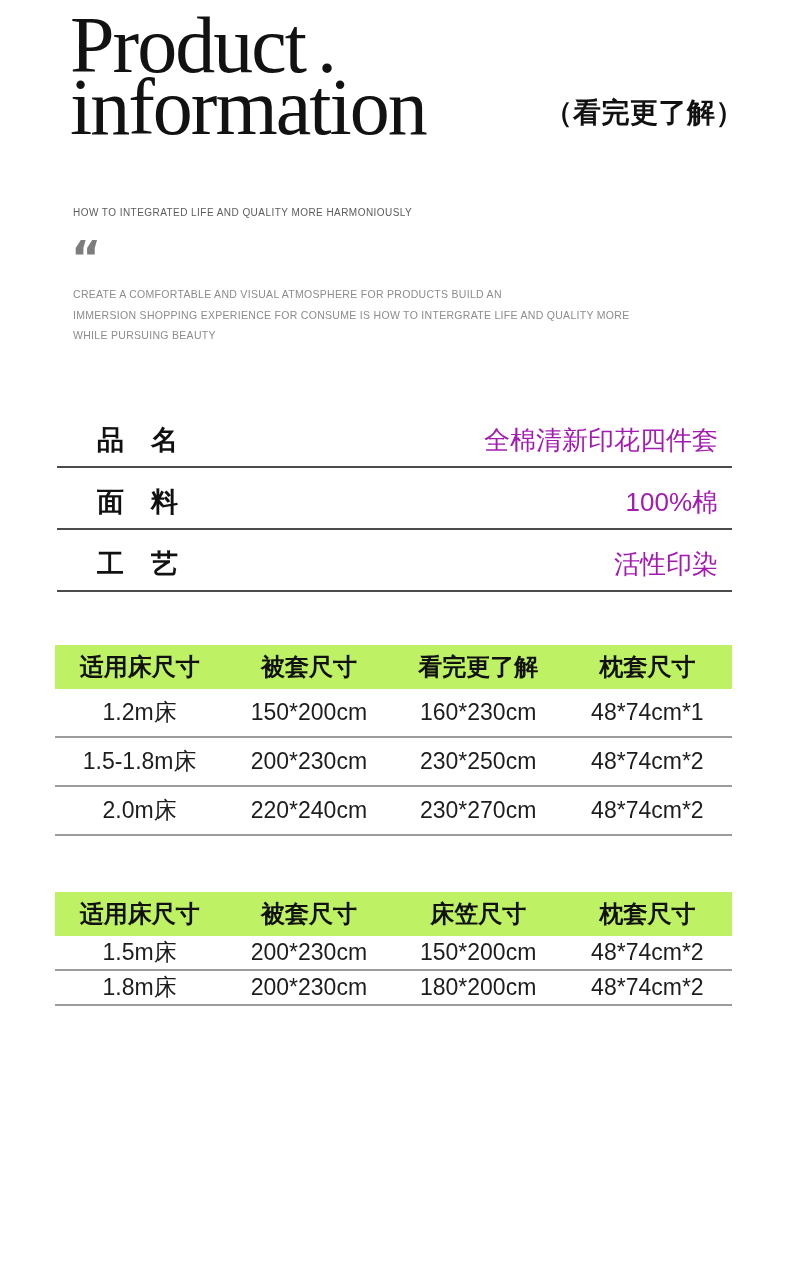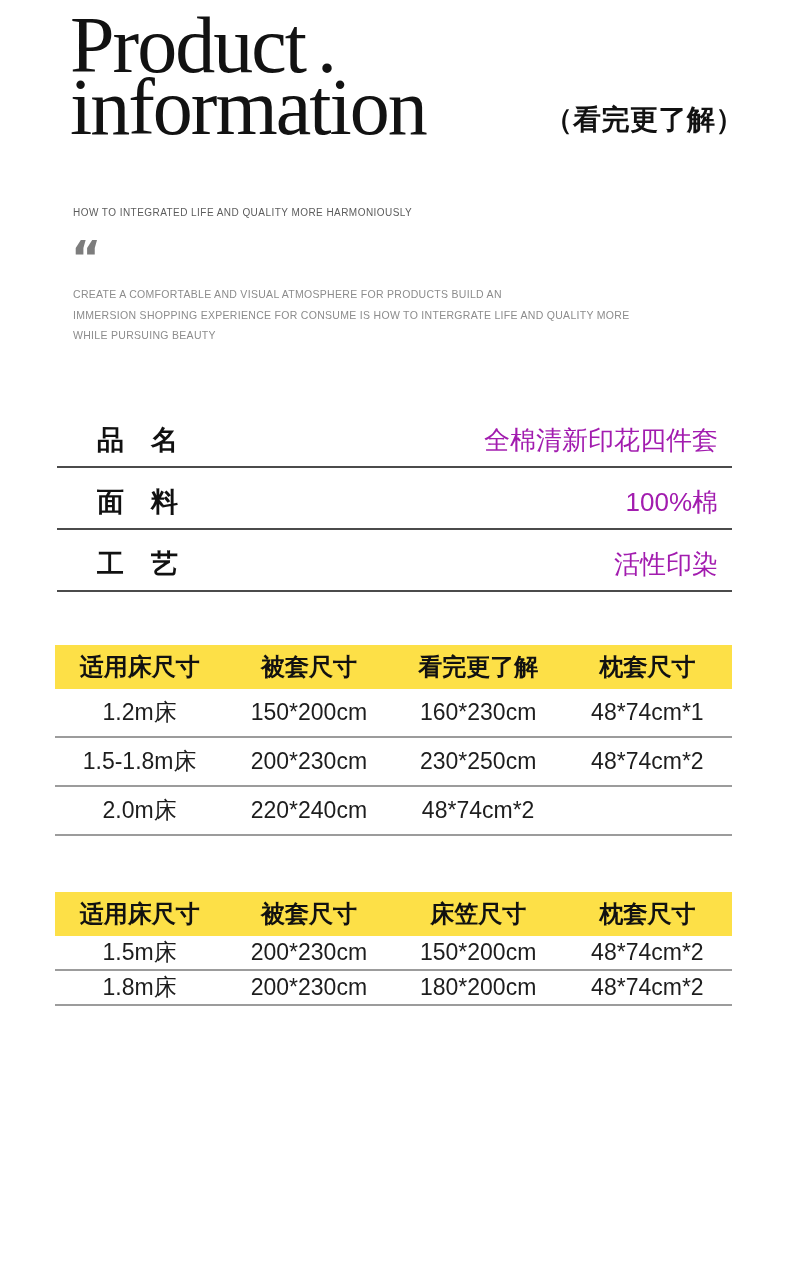--- a/index.html
+++ b/index.html
@@ -32,21 +32,20 @@
 
   .badge {
     position: absolute;
     top: 94px;
     right: 46px;
     font-size: 28px;
     font-weight: 600;
     letter-spacing: 0.5px;
     color: #111111;
     white-space: nowrap;
-    margin-top: 7px;
   }
 
   .subtitle {
     position: absolute;
     left: 73px;
     top: 207px;
     font-size: 10px;
     letter-spacing: 0.45px;
     color: #5c5c5c;
     white-space: nowrap;
@@ -107,21 +106,21 @@
   
   .size-table {
     position: absolute;
     left: 55px;
     width: 677px;
   }
   .size-table.t1 { top: 645px; }
   .size-table.t2 { top: 892px; }
   .st-header {
     height: 44px;
-    background: #fde047;
+    background: #bef264;
     display: grid;
     grid-template-columns: 1fr 1fr 1fr 1fr;
     align-items: center;
   }
   .st-header .cell {
     text-align: center;
     font-size: 24px;
     font-weight: 700;
     color: #111111;
     white-space: nowrap;
@@ -195,20 +194,21 @@
     </div>
     <div class="st-row">
       <span class="cell">1.5-1.8m床</span>
       <span class="cell">200*230cm</span>
       <span class="cell">230*250cm</span>
       <span class="cell">48*74cm*2</span>
     </div>
     <div class="st-row">
       <span class="cell">2.0m床</span>
       <span class="cell">220*240cm</span>
+      <span class="cell">230*270cm</span>
       <span class="cell">48*74cm*2</span>
     </div>
   </section>
 
   <section class="size-table t2">
     <div class="st-header">
       <span class="cell">适用床尺寸</span>
       <span class="cell">被套尺寸</span>
       <span class="cell">床笠尺寸</span>
       <span class="cell">枕套尺寸</span>

